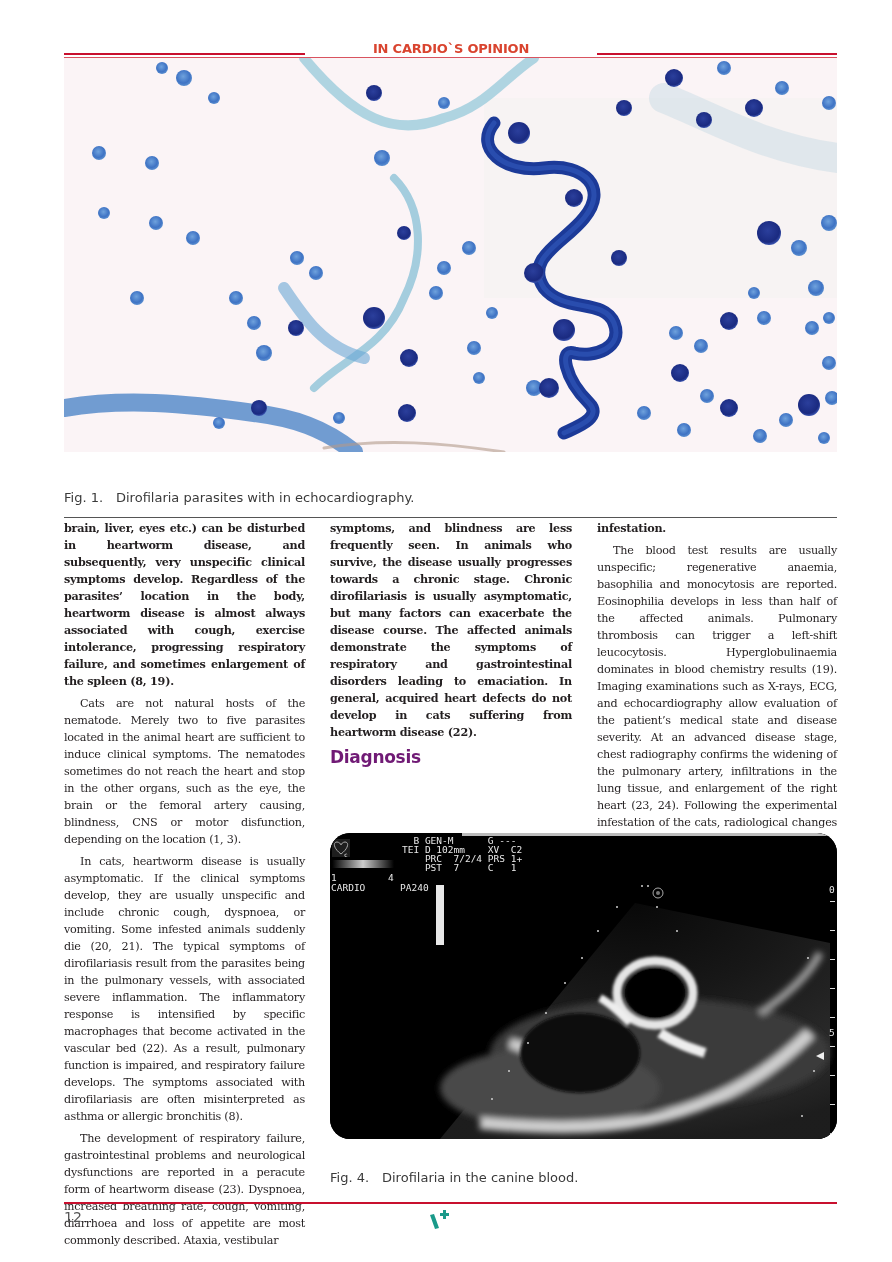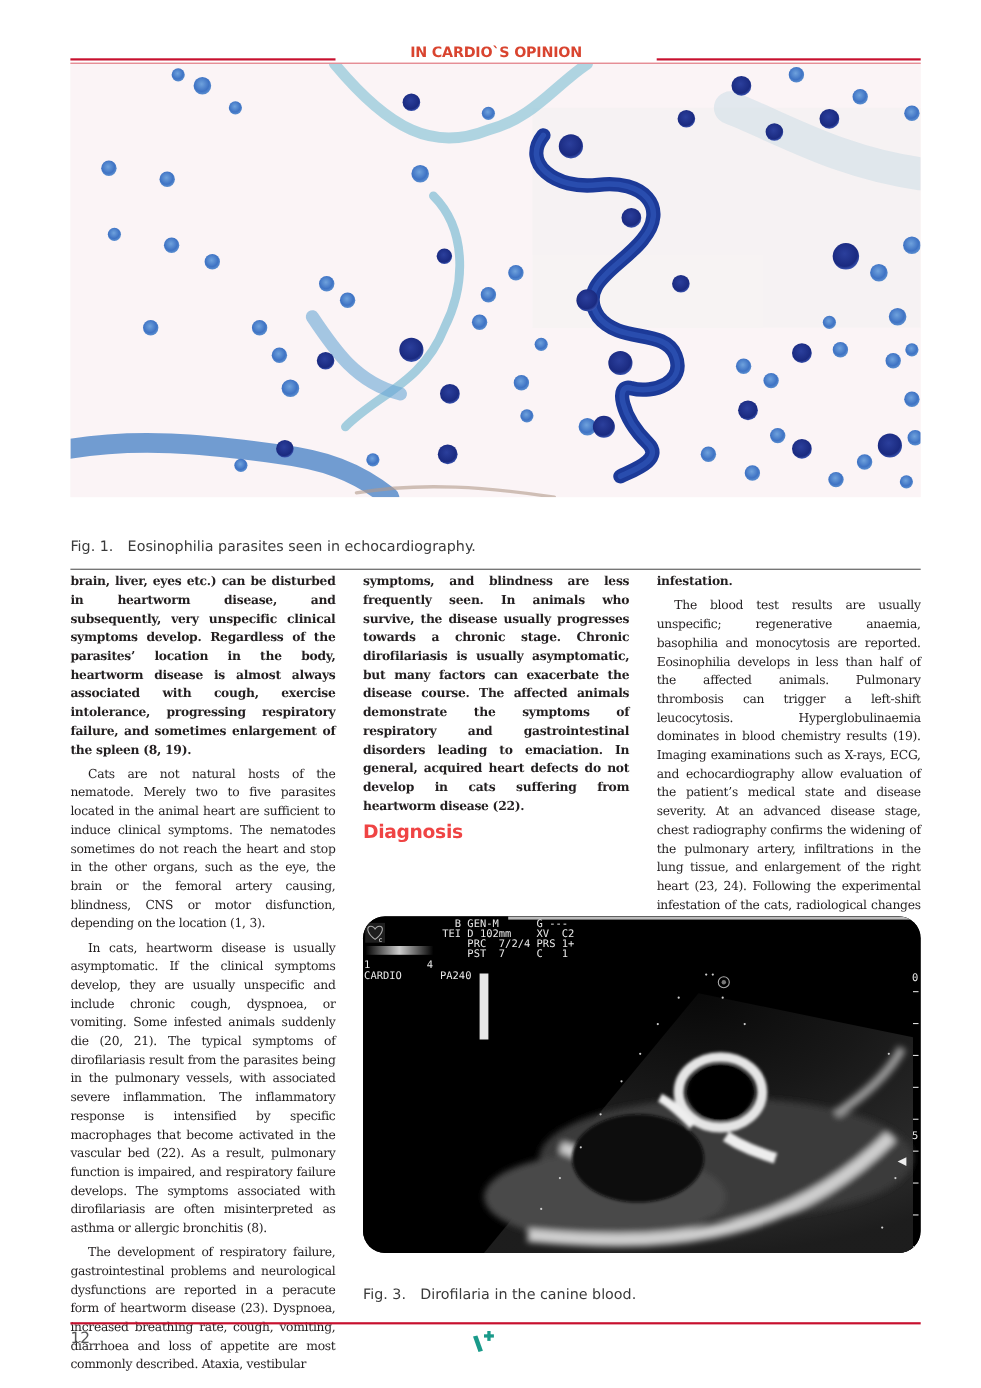--- a/index.html
+++ b/index.html
@@ -10,21 +10,21 @@
   .hdr-title { position:absolute; left:305px; width:292px; top:41px; text-align:center; font-family:"DejaVu Sans", sans-serif; font-weight:bold; font-size:13px; color:#d9442f; letter-spacing:-0.2px; }
   
   #fig1 { position:absolute; left:64px; top:58px; width:773px; height:394px; background:#fbf5f6; overflow:hidden; }
   .cap { position:absolute; font-family:"DejaVu Sans", sans-serif; font-size:13px; color:#3a3a3a; }
   .cap .num { display:inline-block; width:52px;margin-top:16px; }
   .rule { position:absolute; left:64px; width:773px; height:1px; background:#555; top:517px; }
   .col { position:absolute; font-size:11.2px; line-height:17px; text-align:justify; letter-spacing:-0.25px; }
   .col p { margin:0 0 5px 0; text-indent:0; hyphens:manual; }
   .col p.ind { text-indent:16px; }
   .col p.noind { text-indent:0;font-weight:bold; }
-  .col h2 { font-family:"DejaVu Sans", sans-serif; font-size:17px; color:#ef4444; margin:8px 0 2px 0; font-weight:bold; letter-spacing:-0.3px; }
+  .col h2 { font-family:"DejaVu Sans", sans-serif; font-size:17px; color:#701a75; margin:8px 0 2px 0; font-weight:bold; letter-spacing:-0.3px; }
   #fig2 { position:absolute; left:330px; top:833px; width:507px; height:306px; background:#000; overflow:hidden;border-radius:20px; }
   .us-txt { position:absolute; font-family:"DejaVu Sans Mono", monospace; font-size:9.5px; line-height:10px; color:#e8e8e8; white-space:pre; }
   .foot-line { position:absolute; left:64px; width:773px; top:1202px; height:2px; background:#c8102e; }
   .pagenum { position:absolute; left:64px; top:1209px; font-family:"DejaVu Sans", sans-serif; font-size:14px; color:#555; }
   .logo { position:absolute; left:427px; top:1208px; width:26px; height:22px; }
 </style>
 </head>
 <body>
 
 <div class="hdr-line" style="left:64px; top:53px; width:241px;"></div>
@@ -129,21 +129,21 @@
       <circle cx="765" cy="260" r="6" fill="url(#cell)"></circle>
       <circle cx="760" cy="380" r="6" fill="url(#cell)"></circle>
       <circle cx="580" cy="355" r="7" fill="url(#cell)"></circle>
       <circle cx="195" cy="350" r="8" fill="url(#cellDark)"></circle>
       <circle cx="155" cy="365" r="6" fill="url(#cell)"></circle>
       <circle cx="275" cy="360" r="6" fill="url(#cell)"></circle>
     </g>
   </svg>
 </div>
 <div class="cap" style="left:64px; top:474px;">
-  <span class="num">Fig. 1.</span><span>Eosinophilia parasites seen in echocardiography.</span>
+  <span class="num">Fig. 1.</span><span>Dirofilaria parasites with in echocardiography.</span>
 </div>
 
 <div class="rule"></div>
 
 <div class="col" style="left:64px; top:520px; width:241px;">
   <p class="noind">brain, liver, eyes etc.) can be disturbed in heartworm disease, and subsequently, very unspecific clinical symptoms develop. Regardless of the parasites’ location in the body, heartworm disease is almost always associated with cough, exercise intolerance, progressing respiratory failure, and sometimes enlargement of the spleen (8, 19).</p>
   <p class="ind">Cats are not natural hosts of the nematode. Merely two to five parasites located in the animal heart are sufficient to induce clinical symptoms. The nematodes sometimes do not reach the heart and stop in the other organs, such as the eye, the brain or the femoral artery causing, blindness, CNS or motor disfunction, depending on the location (1, 3).</p>
   <p class="ind">In cats, heartworm disease is usually asymptomatic. If the clinical symptoms develop, they are usually unspecific and include chronic cough, dyspnoea, or vomiting. Some infested animals suddenly die (20, 21). The typical symptoms of dirofilariasis result from the parasites being in the pulmonary vessels, with associated severe inflammation. The inflammatory response is intensified by specific macrophages that become activated in the vascular bed (22). As a result, pulmonary function is impaired, and respiratory failure develops. The symptoms associated with dirofilariasis are often misinterpreted as asthma or allergic bronchitis (8).</p>
   <p class="ind">The development of respiratory failure, gastrointestinal problems and neurological dysfunctions are reported in a peracute form of heartworm disease (23). Dyspnoea, increased breathing rate, cough, vomiting, diarrhoea and loss of appetite are most commonly described. Ataxia, vestibular</p>
 </div>
@@ -250,21 +250,21 @@
   <div class="us-txt" style="left:72px; top:21px;">    PRC  7/2/4 PRS 1+</div>
   <div class="us-txt" style="left:72px; top:30px;">    PST  7     C   1</div>
   <div class="us-txt" style="left:1px; top:40px;">1</div>
   <div class="us-txt" style="left:58px; top:40px;">4</div>
   <div class="us-txt" style="left:1px; top:50px;">CARDIO</div>
   <div class="us-txt" style="left:70px; top:50px;">PA240</div>
   <div class="us-txt" style="left:499px; top:52px;">0</div>
   <div class="us-txt" style="left:499px; top:195px;">5</div>
 </div>
 <div class="cap" style="left:330px; top:1154px;">
-  <span class="num">Fig. 3.</span><span>Dirofilaria in the canine blood.</span>
+  <span class="num">Fig. 4.</span><span>Dirofilaria in the canine blood.</span>
 </div>
 
 <div class="foot-line"></div>
 <div class="pagenum">12</div>
 <svg class="logo" viewBox="0 0 26 22">
   <path d="M3 7 L 7 6 L 12 20 L 8 21 Z" fill="#1a9a8a"></path>
   <rect x="16" y="2" width3="3" height="9" width="3" fill="#1a9a8a"></rect>
   <rect x="13" y="5" width="9" height="3" fill="#1a9a8a"></rect>
 </svg>
 

